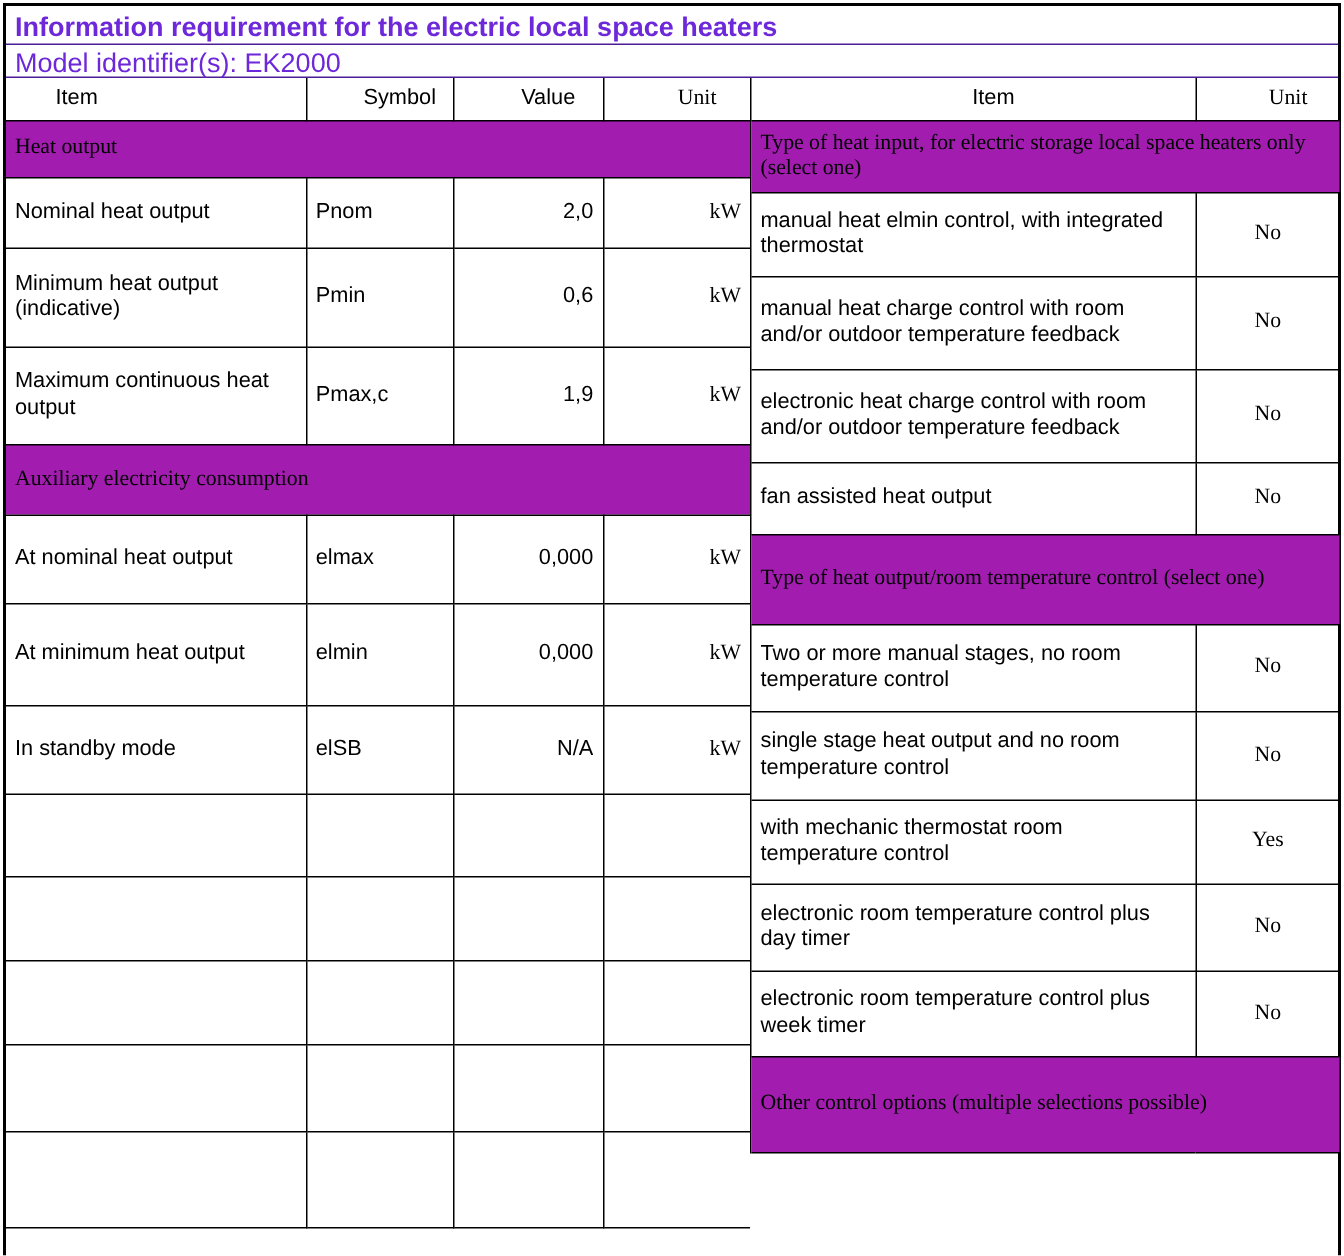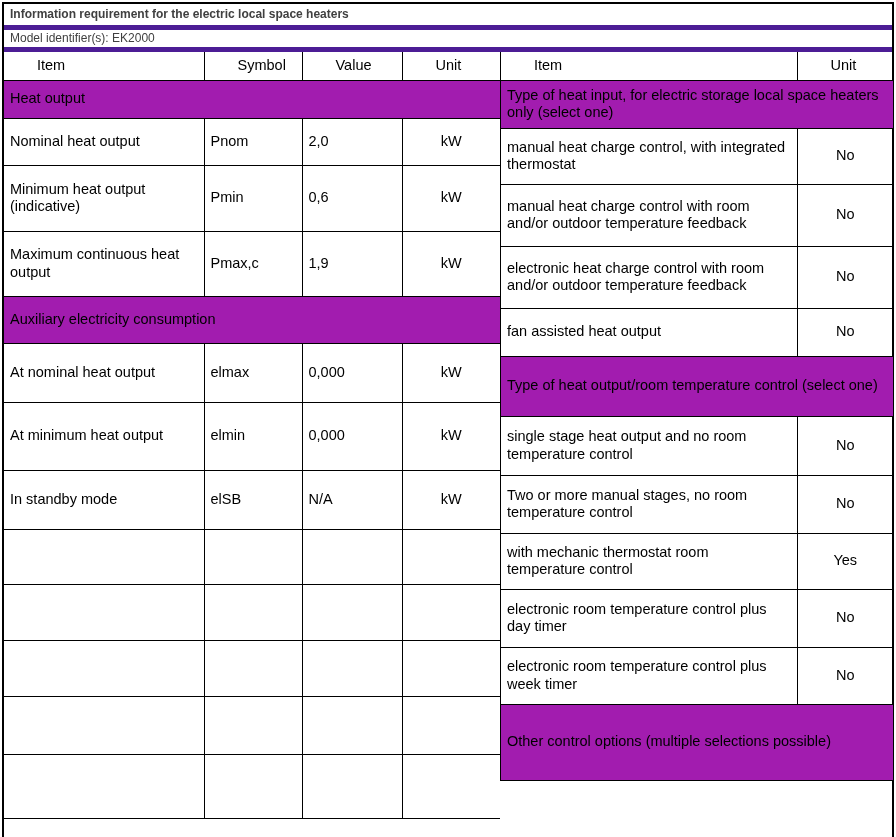--- a/index.html
+++ b/index.html
@@ -25,25 +25,25 @@
     top: 2px;
     width: 892px;
     height: 860px;           
     border: 2px solid #000000;
     border-bottom: none;
     background: #ffffff;
   }
 
   
   .banner {
-    border-bottom: 5px solid #4c1d95;
+    border-bottom: 1px solid #4c1d95;
     padding: 2px 6px 3px 6px;
-    font-size: 12px;
+    font-size: 18px;
     line-height: 1.25;
-    color: #404040;
+    color: #6d28d9;
     white-space: nowrap;
   }
   .banner.title {
     font-weight: bold;
     height: 26px;
     padding-top: 3px;
   }
   .banner.model {
     height: 22px;
     font-weight: normal;
@@ -69,37 +69,37 @@
     font-size: 14.5px;
     line-height: 1.22;
     color: #000000;
     font-weight: normal;
     padding: 5px 6px;
     vertical-align: middle;
     word-wrap: break-word;
   }
   
   table.grid tr td:first-child { border-left: none; }
-  table.grid tr td:last-child  { border-right: none; }
+  table.grid tr td:last-child  { border-right: none; font-family: Liberation Serif, serif; }
   table.grid tr:first-child td { border-top: none; padding-left: 33px; }
 
   
-  td.colhead { height: 27px; padding-top: 4px; padding-bottom: 4px; }
+  td.colhead { text-align: center; height: 27px; padding-top: 4px; padding-bottom: 4px; }
   td.colhead.lead { text-align: left; }
 
   
   td.section {
     background: #a21caf;
     font-weight: bold;
     padding-top: 7px;
     padding-bottom: 7px;
   }
 
-  td.num   { text-align: left; }
-  td.unit  { text-align: center; }
+  td.num   { text-align: right; }
+  td.unit  { text-align: right; }
   td.yn    { text-align: center; }
   td.blank { }
 
   
   col.c-item   { width: 200px; }
   col.c-sym    { width: 98px; }
   col.c-val    { width: 100px; }
   col.c-unit   { width: 98px; }
   
   col.r-item   { width: 296px; }
@@ -231,21 +231,21 @@
             <tr>
               <td class="colhead">Item</td>
               <td class="colhead">Unit</td>
             </tr>
 
             <tr style="height:48px">
               <td class="section" colspan="2">Type of heat input, for electric storage local space heaters only (select one)</td>
             </tr>
 
             <tr style="height:56px">
-              <td>manual heat charge control, with integrated thermostat</td>
+              <td>manual heat elmin control, with integrated thermostat</td>
               <td class="yn">No</td>
             </tr>
 
             <tr style="height:62px">
               <td>manual heat charge control with room and/or outdoor temperature feedback</td>
               <td class="yn">No</td>
             </tr>
 
             <tr style="height:62px">
               <td>electronic heat charge control with room and/or outdoor temperature feedback</td>
@@ -254,47 +254,47 @@
 
             <tr style="height:48px">
               <td>fan assisted heat output</td>
               <td class="yn">No</td>
             </tr>
 
             <tr style="height:60px">
               <td class="section" colspan="2">Type of heat output/room temperature control (select one)</td>
             </tr>
 
+            <tr style="height:58px">
+              <td>Two or more manual stages, no room temperature control</td>
+              <td class="yn">No</td>
+            </tr>
+
             <tr style="height:59px">
               <td>single stage heat output and no room temperature control</td>
-              <td class="yn">No</td>
-            </tr>
-
-            <tr style="height:58px">
-              <td>Two or more manual stages, no room temperature control</td>
               <td class="yn">No</td>
             </tr>
 
             <tr style="height:56px">
               <td>with mechanic thermostat room temperature control</td>
               <td class="yn">Yes</td>
             </tr>
 
 
             <tr style="height:58px">
               <td>electronic room temperature control plus day timer</td>
               <td class="yn">No</td>
             </tr>
 
             <tr style="height:57px">
               <td>electronic room temperature control plus week timer</td>
               <td class="yn">No</td>
             </tr>
 
-            <tr style="height:76px">
+            <tr style="height:64px">
               <td class="section" colspan="2">Other control options (multiple selections possible)</td>
             </tr>
           </tbody>
         </table>
       </div>
 
     </div>
   </div>
 </div>
 

